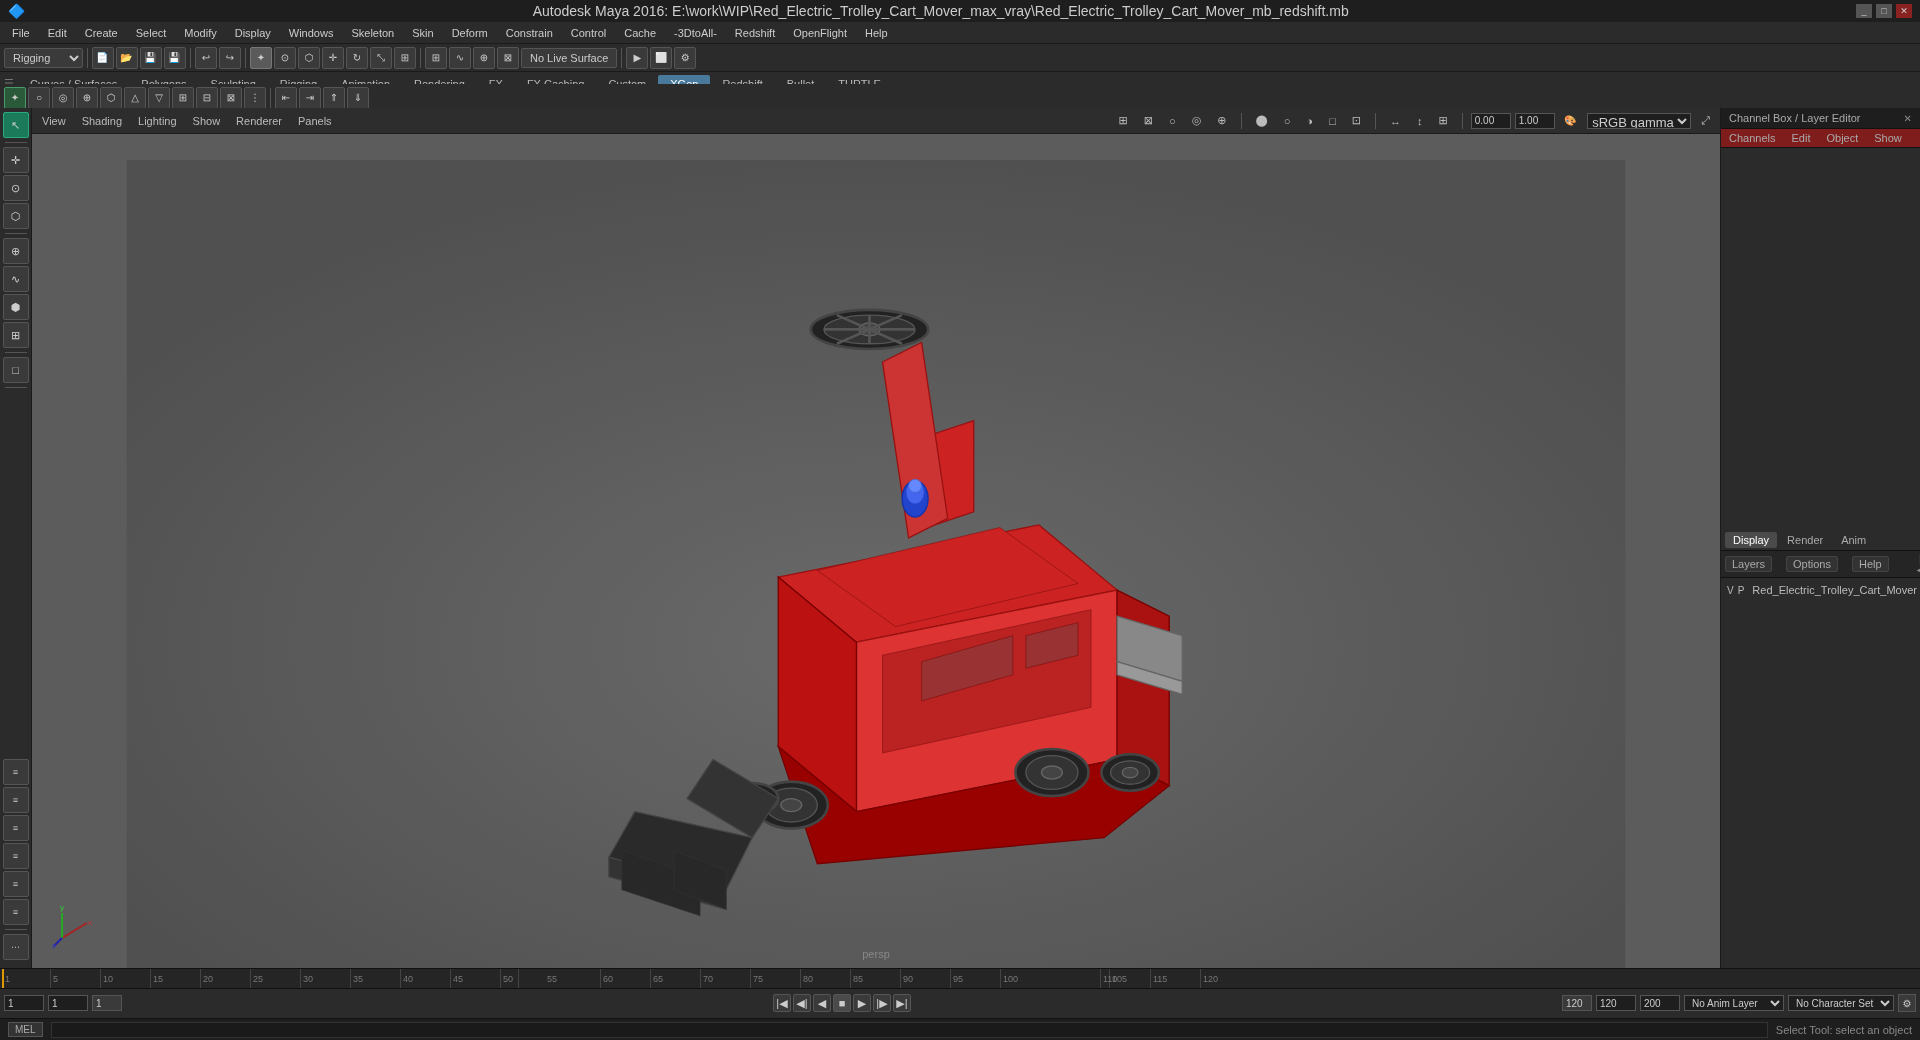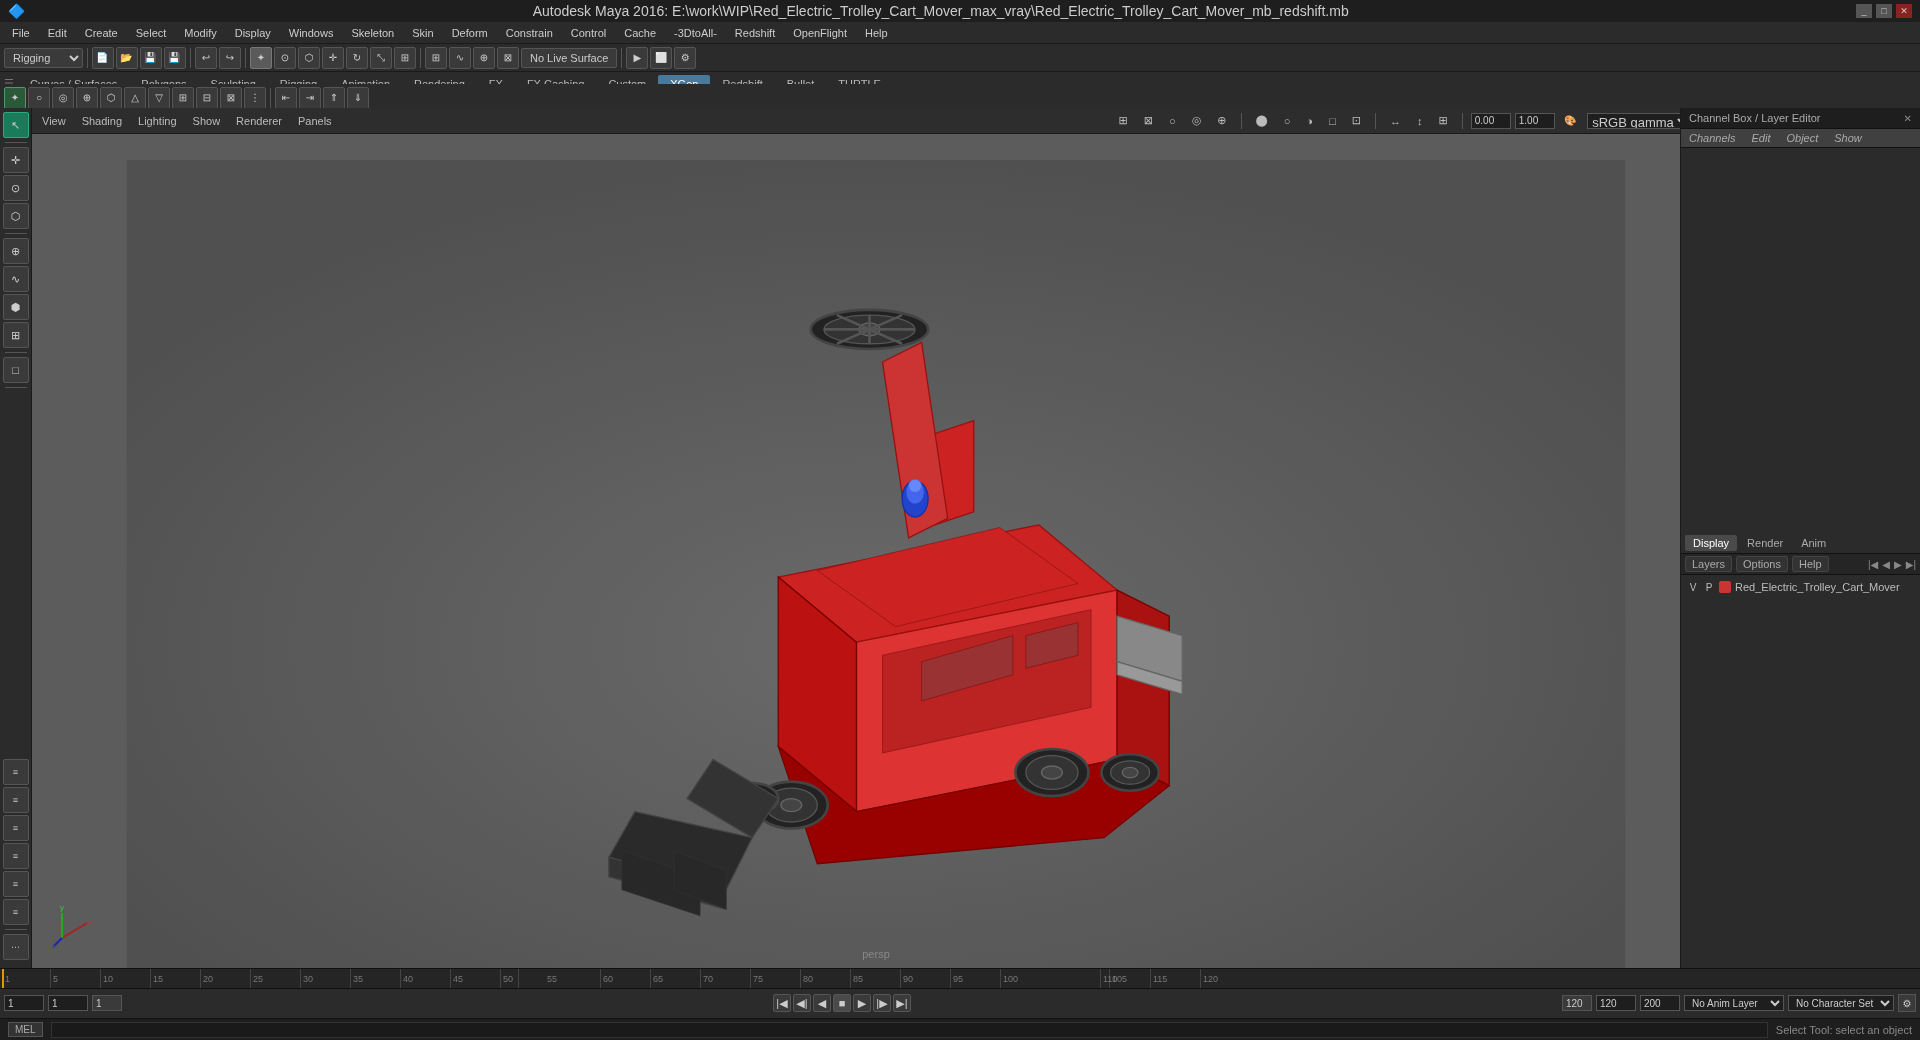--- a/index.html
+++ b/index.html
@@ -190,44 +190,43 @@
       left: 20px;
       width: 50px;
       height: 50px;
     }
 
     
     #right-panel {
       position: absolute;
       top: 108px;
       right: 0;
-      width: 240px;
+      width: 200px;
       bottom: 72px;
       background: #2b2b2b;
       border-left: 1px solid #1a1a1a;
       display: flex;
       flex-direction: column;
     }
 
     #right-panel-header {
       background: #1e1e1e;
       padding: 4px 8px;
       font-size: 11px;
       color: #aaa;
       display: flex;
       align-items: center;
       justify-content: space-between;
       border-bottom: 1px solid #111;
     }
 
     #channel-tabs {
       display: flex;
-      background: #404040;
+      background: #7f1d1d;
       border-bottom: 1px solid #111;
-      font-style: italic;
     }
     .channel-tab {
       padding: 3px 8px;
       font-size: 11px;
       color: #aaa;
       cursor: pointer;
     }
 
     #display-tabs {
       display: flex;
@@ -242,21 +241,21 @@
       color: #aaa;
       cursor: pointer;
       border-radius: 2px;
     }
     .display-tab.active { background: #4a4a4a; color: #fff; }
 
     #layer-toolbar {
       display: flex;
       background: #252525;
       padding: 2px 4px;
-      gap: 4px;
+      gap: 14px;
       align-items: center;
       border-bottom: 1px solid #111;
     }
     .layer-btn {
       padding: 1px 6px;
       font-size: 11px;
       color: #aaa;
       cursor: pointer;
       background: #333;
       border: 1px solid #444;

